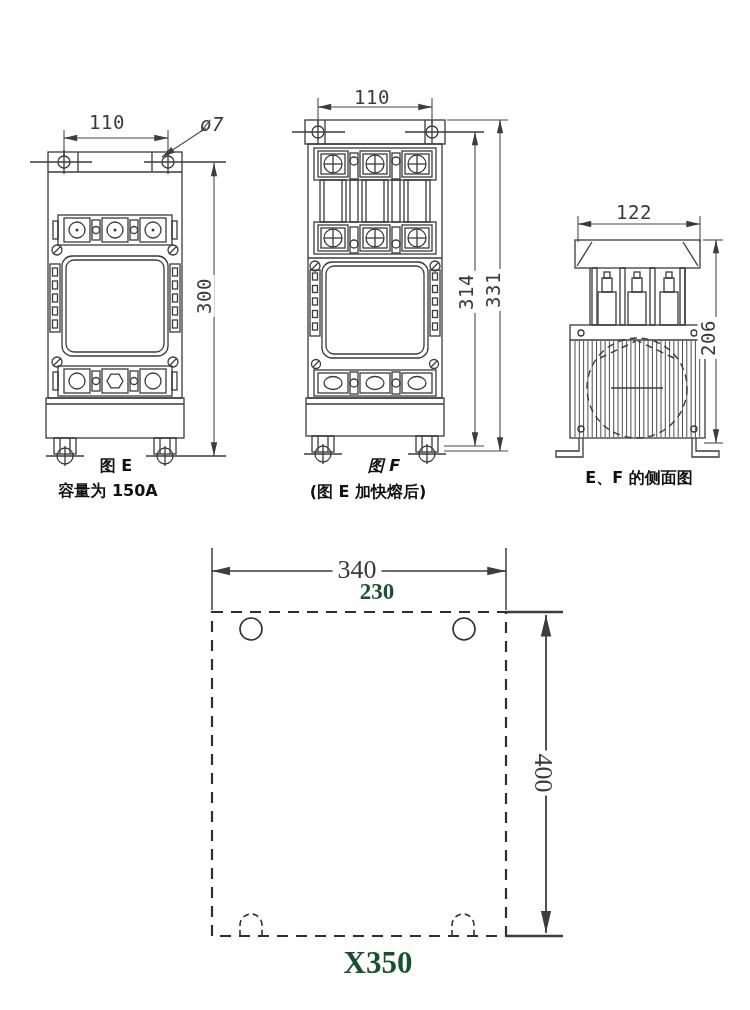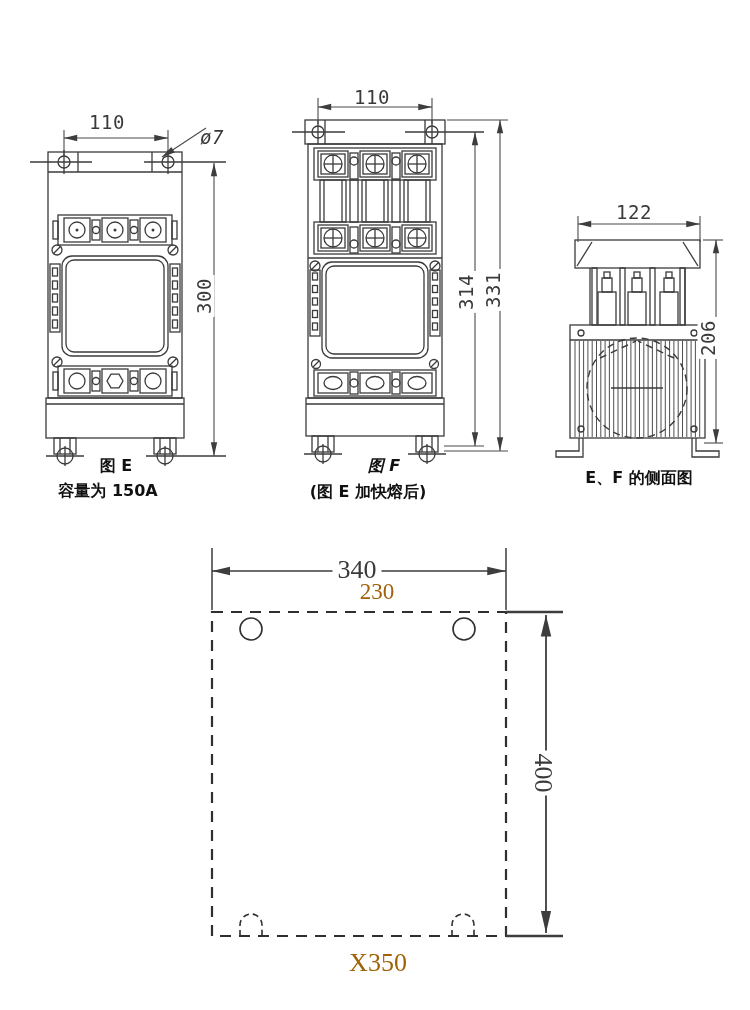--- a/index.html
+++ b/index.html
@@ -9,25 +9,25 @@
   g.draw{stroke:#3b3b3b;fill:none;stroke-width:1.3;}
   g.draw .fill{fill:#3b3b3b;stroke:none;}
   g.dims{stroke:#4a4a4a;fill:none;stroke-width:1.1;}
   g.plate{stroke:#2f2f2f;fill:none;stroke-width:2.2;}
   g.platedims{stroke:#3d3d3d;fill:none;stroke-width:1.5;}
   .t{position:absolute;transform:translate(-50%,-50%);white-space:nowrap;color:#333;line-height:1.1;}
   .dimnum{font-family:"DejaVu Sans Mono","Liberation Mono",monospace;font-size:19px;
           letter-spacing:.5px;color:#3a3a3a;}
   .vert{transform:translate(-50%,-50%) rotate(-90deg);background:#fff;padding:0 3px;}
   .vert90{transform:translate(-50%,-50%) rotate(90deg);background:#fff;padding:0 3px;}
-  .ital{font-style:italic;margin-top:13px;}
+  .ital{font-style:italic;}
   .cjk{font-weight:700;font-size:16px;color:#111;}
   .serifnum{font-family:"Liberation Serif",serif;font-size:26px;color:#3a3a3a;}
-  .boldnum{font-family:"Liberation Serif",serif;font-size:23px;font-weight:400;color:#a16207;}
-  .xl{font-size:26px;}
+  .boldnum{font-family:"Liberation Serif",serif;font-size:23px;font-weight:700;color:#14532d;}
+  .xl{font-size:31px;}
   .wbg{background:#fff;padding:0 5px;text-align:center;}
 </style>
 </head>
 <body>
 
 <div class="canvas">
 
 <svg id="art" width="750" height="1010" viewBox="0 0 750 1010">
   <defs>
     <marker id="aE" orient="auto" markerWidth="14" markerHeight="8" refX="12.5" refY="3.5">

